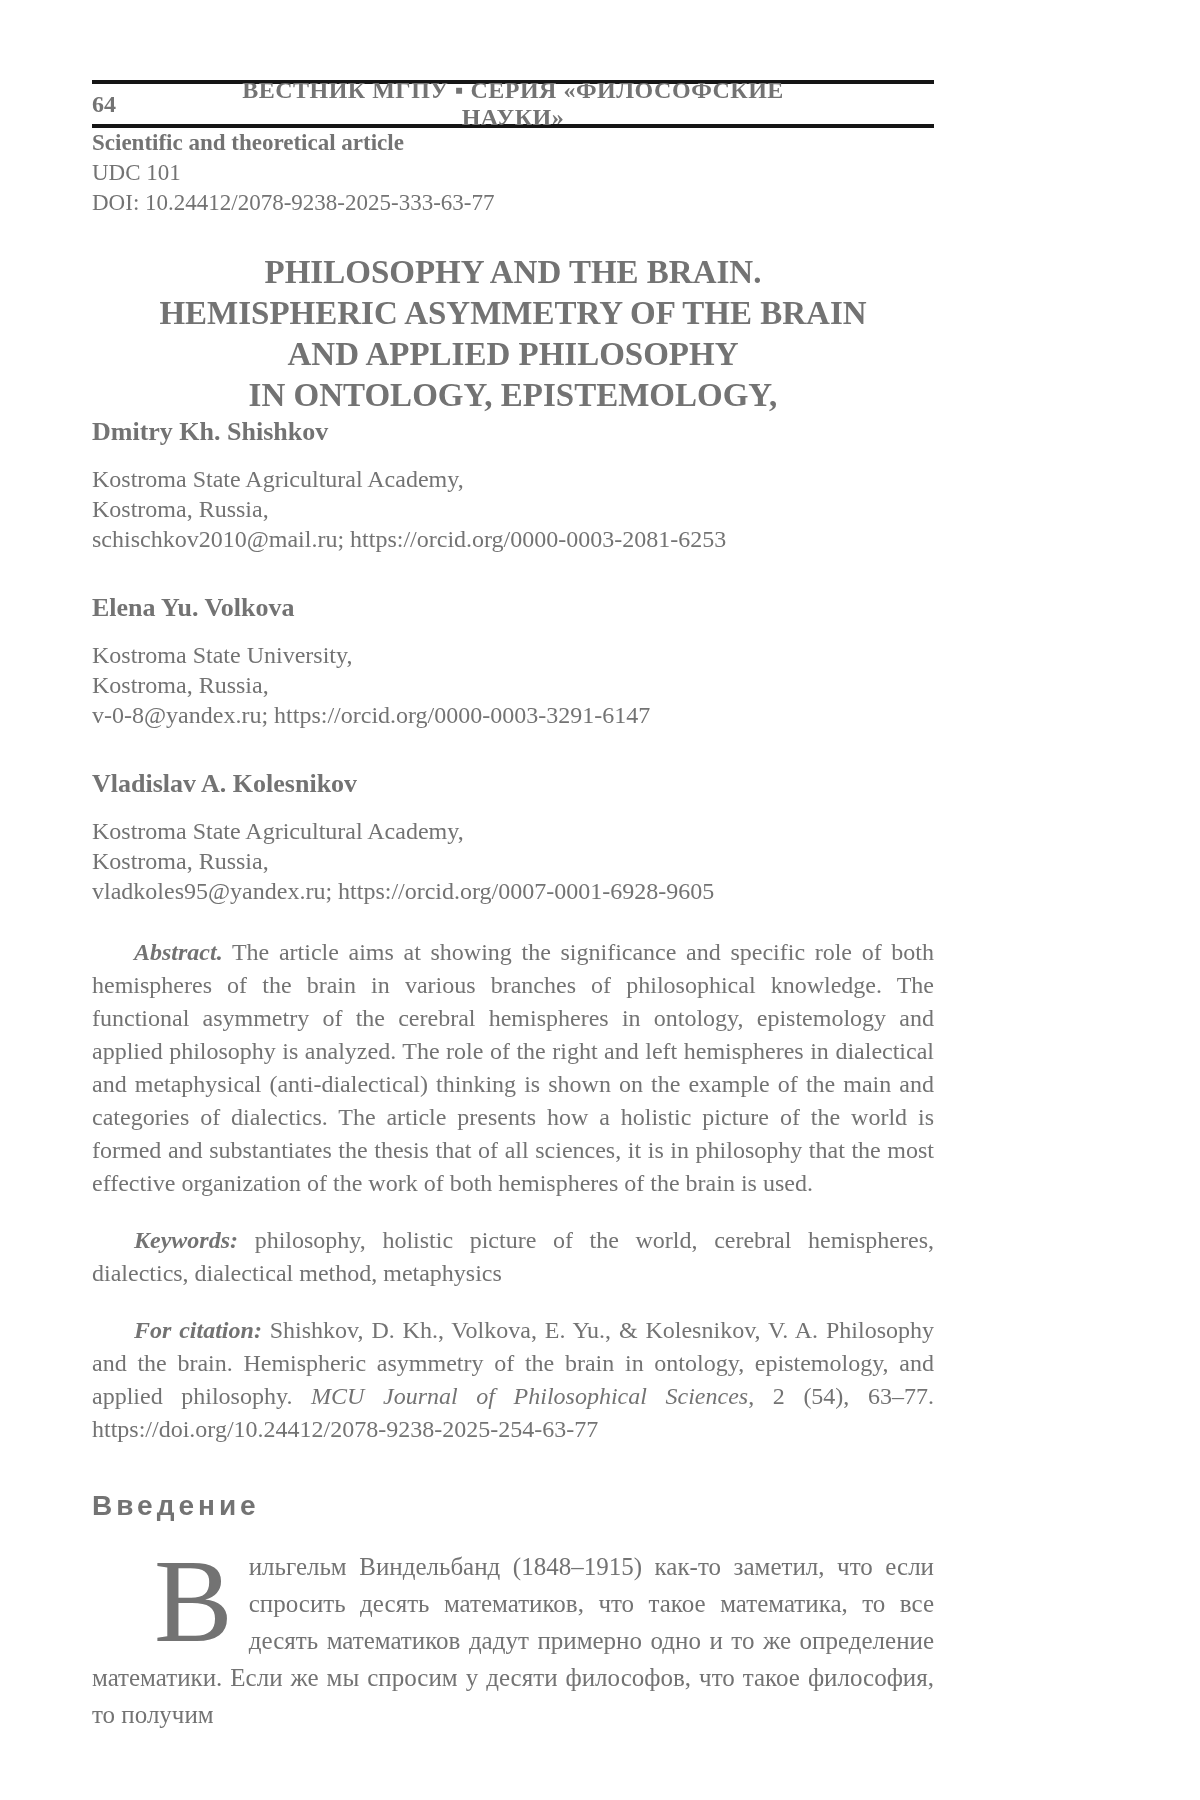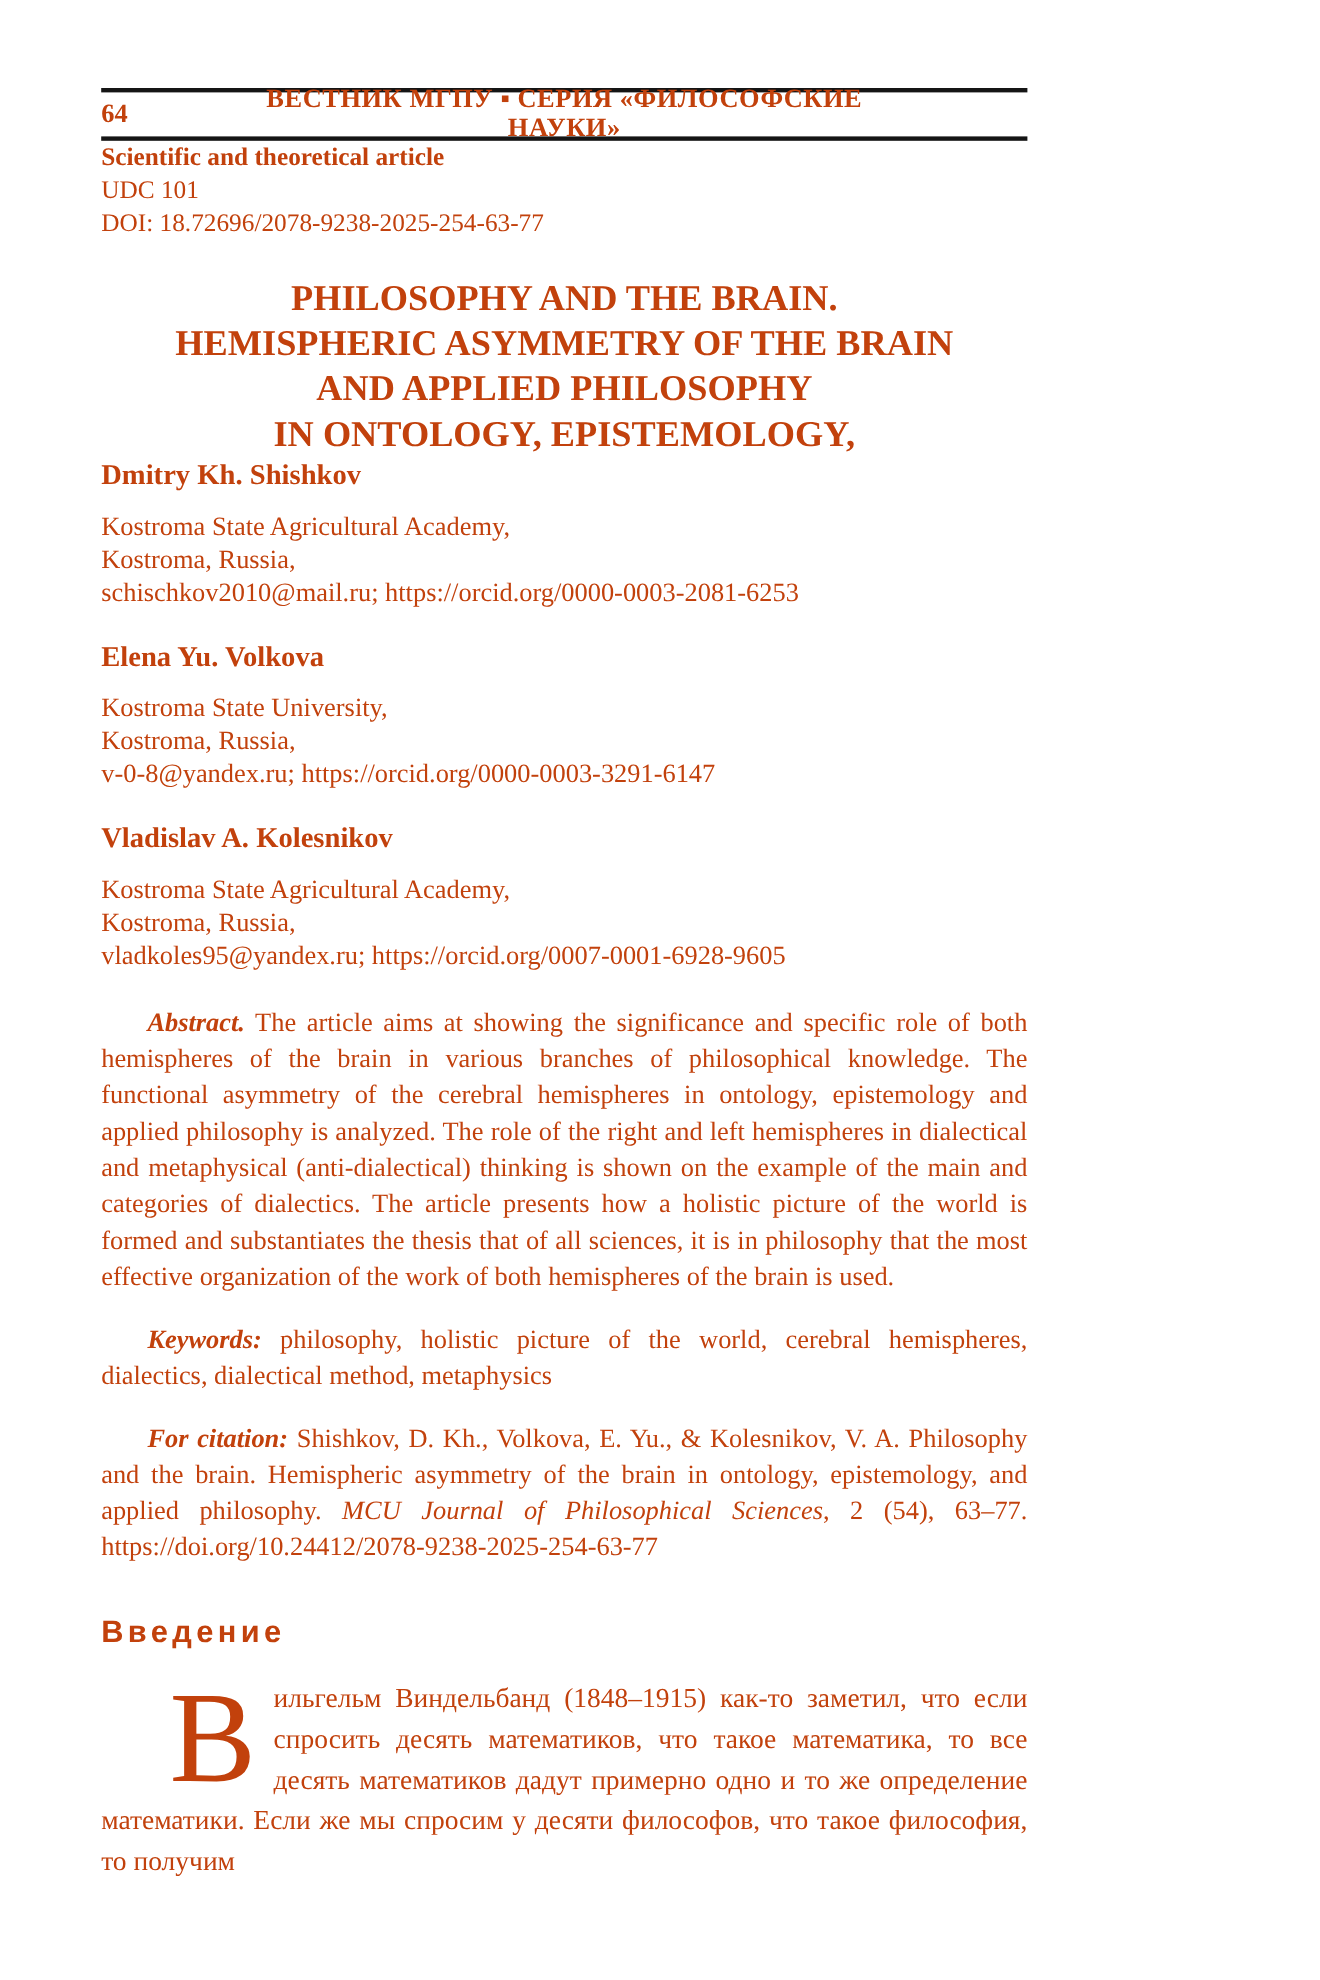--- a/index.html
+++ b/index.html
@@ -5,21 +5,21 @@
   html, body {
     margin: 0;
     padding: 0;
     background: #ffffff;
   }
   .page {
     position: relative;
     width: 1039px;
     height: 1800px;
     background: #ffffff;
-    color: #c2410c;
+    color: #737373;
     font-family: "Liberation Serif", serif;
     box-sizing: border-box;
     padding: 80px 105px 0 92px;
     overflow: hidden;
   }
   
   .running-head {
     border-top: 4px solid #151515;
     border-bottom: 4px solid #151515;
     display: flex;
@@ -55,21 +55,21 @@
     font-size: 33px;
     line-height: 41px;
   }
   
   .author-name {
     font-weight: bold;
     font-size: 26px;
     line-height: 32px;
   }
   .author-name.first { }
-  .author-name.next  { margin-top: 27px; font-family: Liberation Serif, serif; }
+  .author-name.next  { margin-top: 38px; font-family: Liberation Serif, serif; }
   .affiliation {
     margin-top: 16px;
     font-size: 24px;
     line-height: 30px;
   }
   
   .para {
     font-size: 24px;
     line-height: 33px;
     text-align: justify;
@@ -111,21 +111,21 @@
 <div class="page">
 
   <div class="running-head">
     <span class="pagenum">64</span>
     <span class="journal">ВЕСТНИК МГПУ ▪ СЕРИЯ «ФИЛОСОФСКИЕ НАУКИ»</span>
   </div>
 
   <div class="meta">
     <div class="meta-type">Scientific and theoretical article</div>
     <div class="meta-udc">UDC 101</div>
-    <div class="meta-doi">DOI: 18.72696/2078-9238-2025-254-63-77</div>
+    <div class="meta-doi">DOI: 10.24412/2078-9238-2025-333-63-77</div>
   </div>
 
   <div class="title">
     <div>PHILOSOPHY AND THE BRAIN.</div>
     <div>HEMISPHERIC ASYMMETRY OF THE BRAIN</div>
     <div>AND APPLIED PHILOSOPHY</div>
     <div>IN ONTOLOGY, EPISTEMOLOGY,</div>
   </div>
 
   <div class="author-name first">Dmitry Kh. Shishkov</div>

